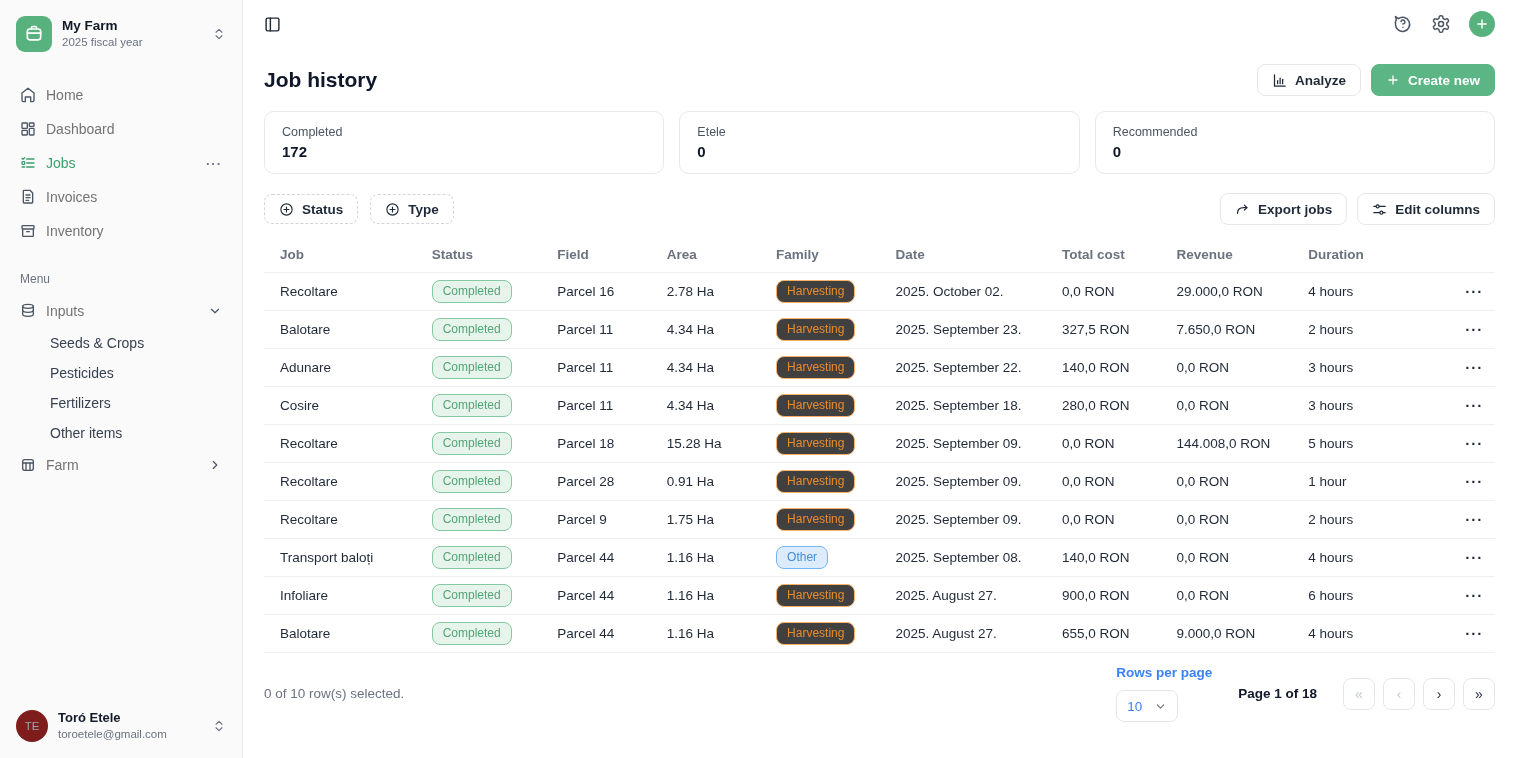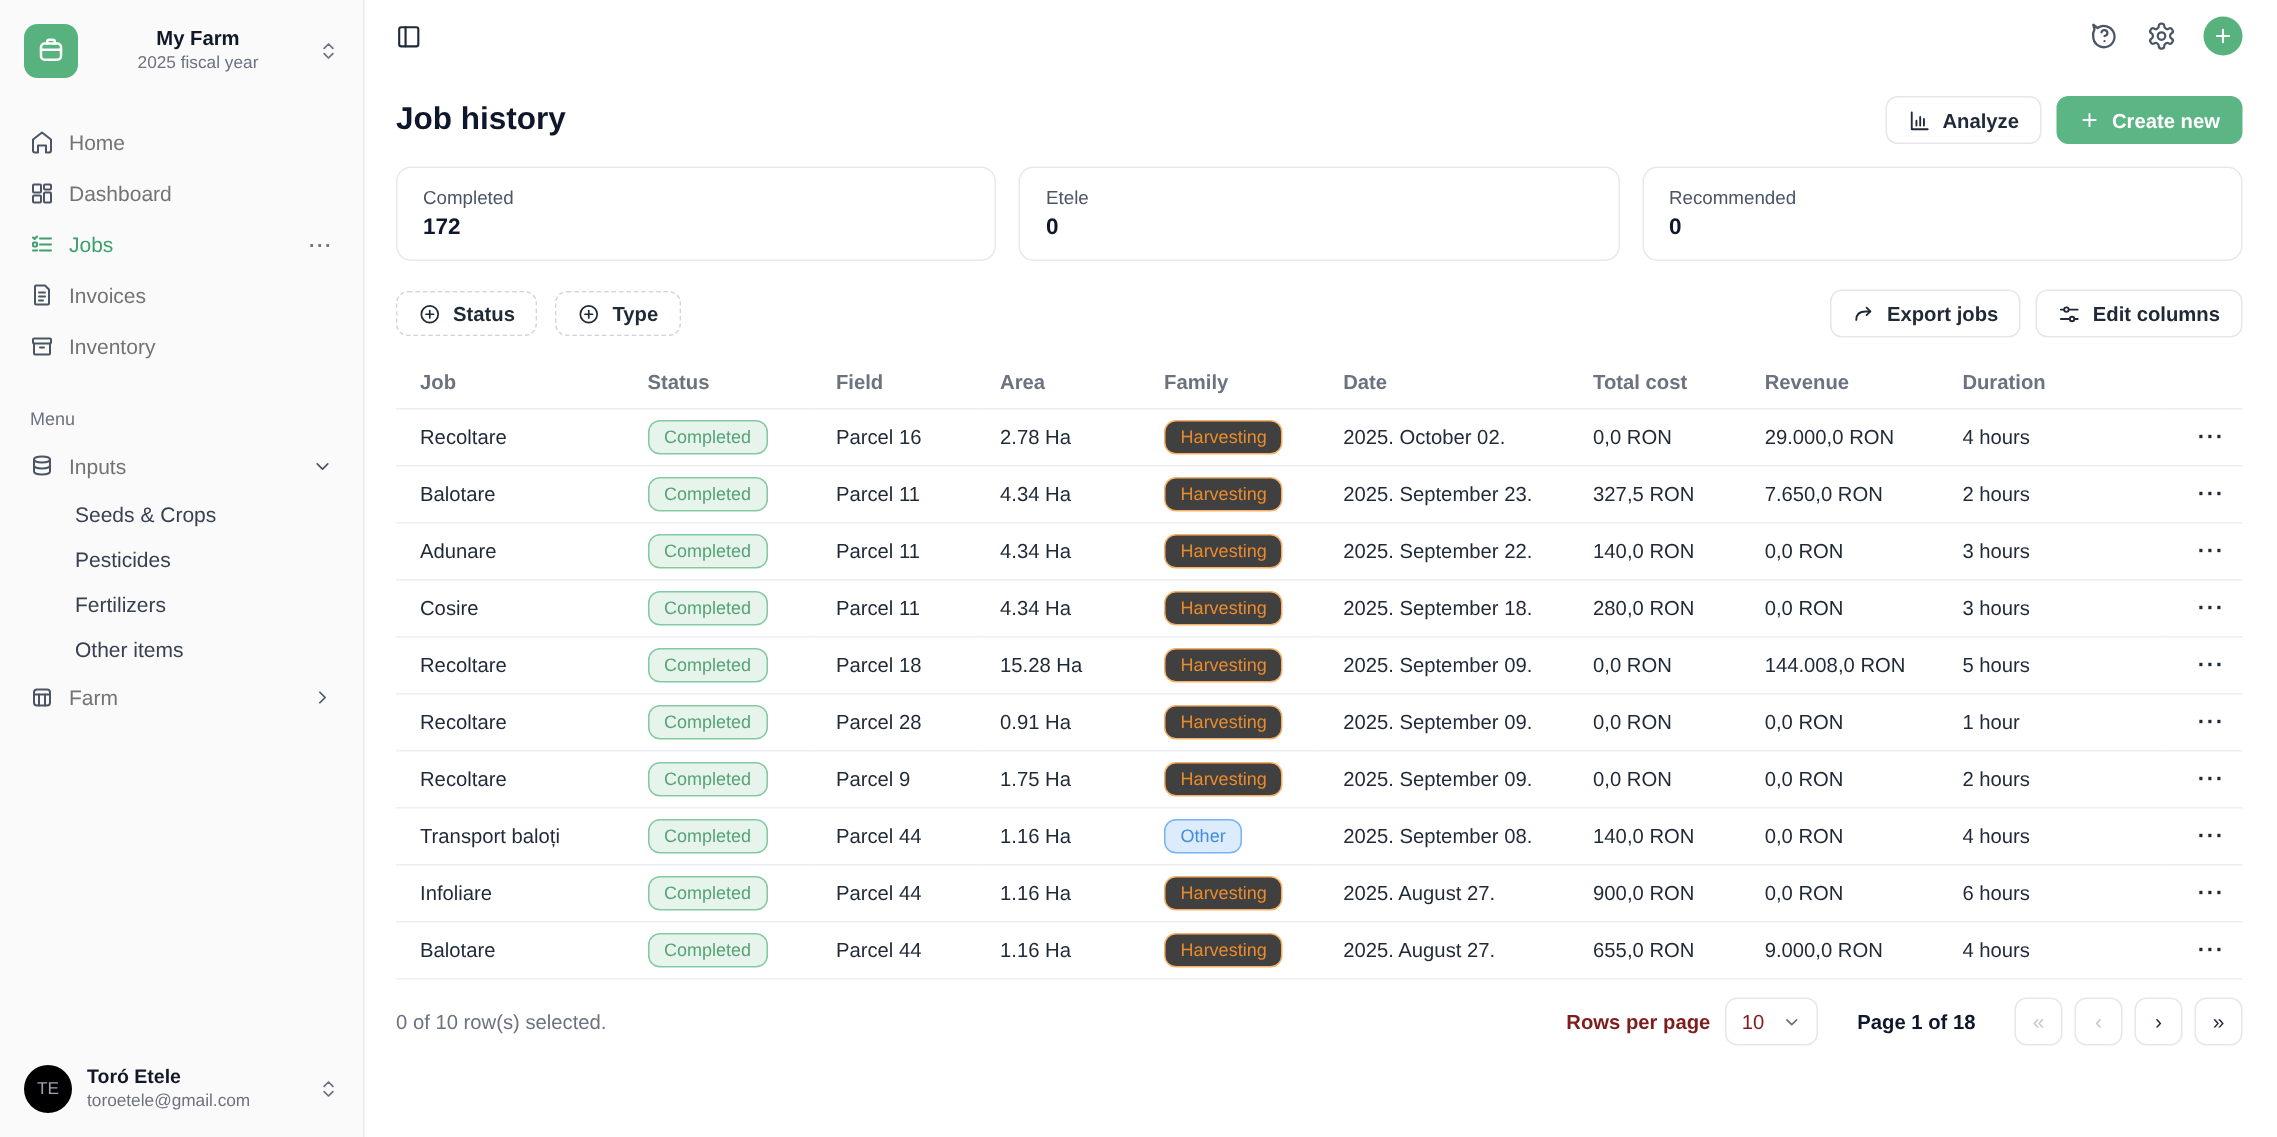--- a/index.html
+++ b/index.html
@@ -1,41 +1,41 @@
 <!DOCTYPE html>
 <html><head>
 <meta charset="utf-8">
 <style>
   * { margin:0; padding:0; box-sizing:border-box; }
   html,body { width:1518px; height:758px; overflow:hidden; }
   body { font-family:"Liberation Sans","DejaVu Sans",sans-serif; background:#fff; color:#1f2937; display:flex; }
 
   
   .sidebar { width:243px; min-width:243px; height:100%; background:#fafafa; border-right:1px solid #ebebeb; position:relative; padding:12px 12px 0 12px; }
-  .farm-switcher { display:flex; align-items:center; gap:10px; padding:4px 4px; border-radius:8px; cursor:pointer;text-align:center; }
+  .farm-switcher { display:flex; align-items:center; gap:10px; padding:4px 4px; border-radius:8px; cursor:pointer; }
   .farm-logo { width:36px; height:36px; border-radius:9px; background:#57b27e; display:flex; align-items:center; justify-content:center; flex:0 0 36px; }
   .farm-meta { flex:1; min-width:0; }
   .farm-name { font-size:13.5px; font-weight:700; color:#111827; line-height:1.25; }
   .farm-sub { font-size:11.5px; color:#6b7280; line-height:1.3; }
   .icon { display:inline-flex; align-items:center; justify-content:center; }
   svg { display:block; }
 
   .nav { margin-top:22px; }
   .nav-item { display:flex; align-items:center; gap:10px; height:34px; padding:0 8px; border-radius:8px; font-size:14px; color:#737373; cursor:pointer; }
   .nav-item .lbl { flex:1; }
   .nav-item.active { color:#3da06c; }
   .nav-item.active svg { stroke:#3da06c; }
   .nav-item svg { stroke:#4b5563; }
   .nav-ellipsis { color:#6b7280; font-weight:700; letter-spacing:1px; font-size:13px; }
 
   .menu-label { font-size:12px; color:#6b7280; margin:24px 8px 8px 8px; }
   .sub-item { display:flex; align-items:center; height:30px; padding-left:38px; font-size:14px; color:#374151; border-radius:8px; cursor:pointer; }
 
   .user-box { position:absolute; left:12px; right:12px; bottom:10px; display:flex; align-items:center; gap:10px; padding:6px 4px; border-radius:8px; cursor:pointer; }
-  .avatar { width:32px; height:32px; border-radius:50%; background:#000000; color:#9ca3af; font-size:11.5px; display:flex; align-items:center; justify-content:center; flex:0 0 32px; }
+  .avatar { width:32px; height:32px; border-radius:50%; background:#7f1d1d; color:#9ca3af; font-size:11.5px; display:flex; align-items:center; justify-content:center; flex:0 0 32px; }
   .user-name { font-size:13px; font-weight:700; color:#111827; line-height:1.3; }
   .user-email { font-size:11.5px; color:#6b7280; line-height:1.3; }
 
   
   .main { flex:1; padding:0 23px 0 21px; display:flex; flex-direction:column; }
   .topbar { height:48px; display:flex; align-items:center; }
   .topbar-right { margin-left:auto; display:flex; align-items:center; gap:18px; }
   .icon-btn { background:none; border:none; cursor:pointer; padding:0; display:flex; }
   .plus-fab { width:26px; height:26px; border-radius:50%; background:#57b27e; border:none; color:#fff; display:flex; align-items:center; justify-content:center; cursor:pointer; }
 
@@ -66,21 +66,21 @@
   .badge { display:inline-block; font-size:12px; padding:3px 10px; border-radius:8px; border:1px solid; line-height:1.3; }
   .badge-completed { background:#e7f4ec; border-color:#84c9a1; color:#55a377; }
   .badge-orange { background:#404040; border-color:#f8b066; color:#e98b2d; }
   .badge-blue { background:#dcecfd; border-color:#77b4f2; color:#3f8ddc; }
 
   .row-menu { background:none; border:none; cursor:pointer; font-size:15px; font-weight:700; color:#1f2937; letter-spacing:1px; padding:2px 4px; }
 
   .table-footer { display:flex; align-items:center; margin-top:12px; }
   .sel-text { font-size:13.5px; color:#6b7280; }
   .footer-right { margin-left:auto; display:flex; align-items:center; gap:26px; }
-  .rpp { display:flex; align-items:center; gap:10px; font-size:13.5px; font-weight:700; color:#7f1d1d; }
+  .rpp { display:flex; gap:10px; font-size:13.5px; font-weight:700; color:#3b82f6;flex-direction:column; }
   .select { display:flex; align-items:center; gap:8px; width:62px; height:32px; border:1px solid #e5e7eb; border-radius:8px; padding:0 10px; font-size:13.5px; font-weight:400; background:#fff; cursor:pointer; justify-content:space-between; }
   .page-info { font-size:13.5px; font-weight:700; color:#0f172a; }
   .pager { display:flex; gap:8px; }
   .pg-btn { width:32px; height:32px; border:1px solid #e5e7eb; border-radius:8px; background:#fff; display:flex; align-items:center; justify-content:center; font-size:14px; color:#1f2937; cursor:pointer; }
   .pg-btn.disabled { color:#c3c8cf; cursor:default; }
 </style>
 </head>
 <body>
 
 <aside class="sidebar">

